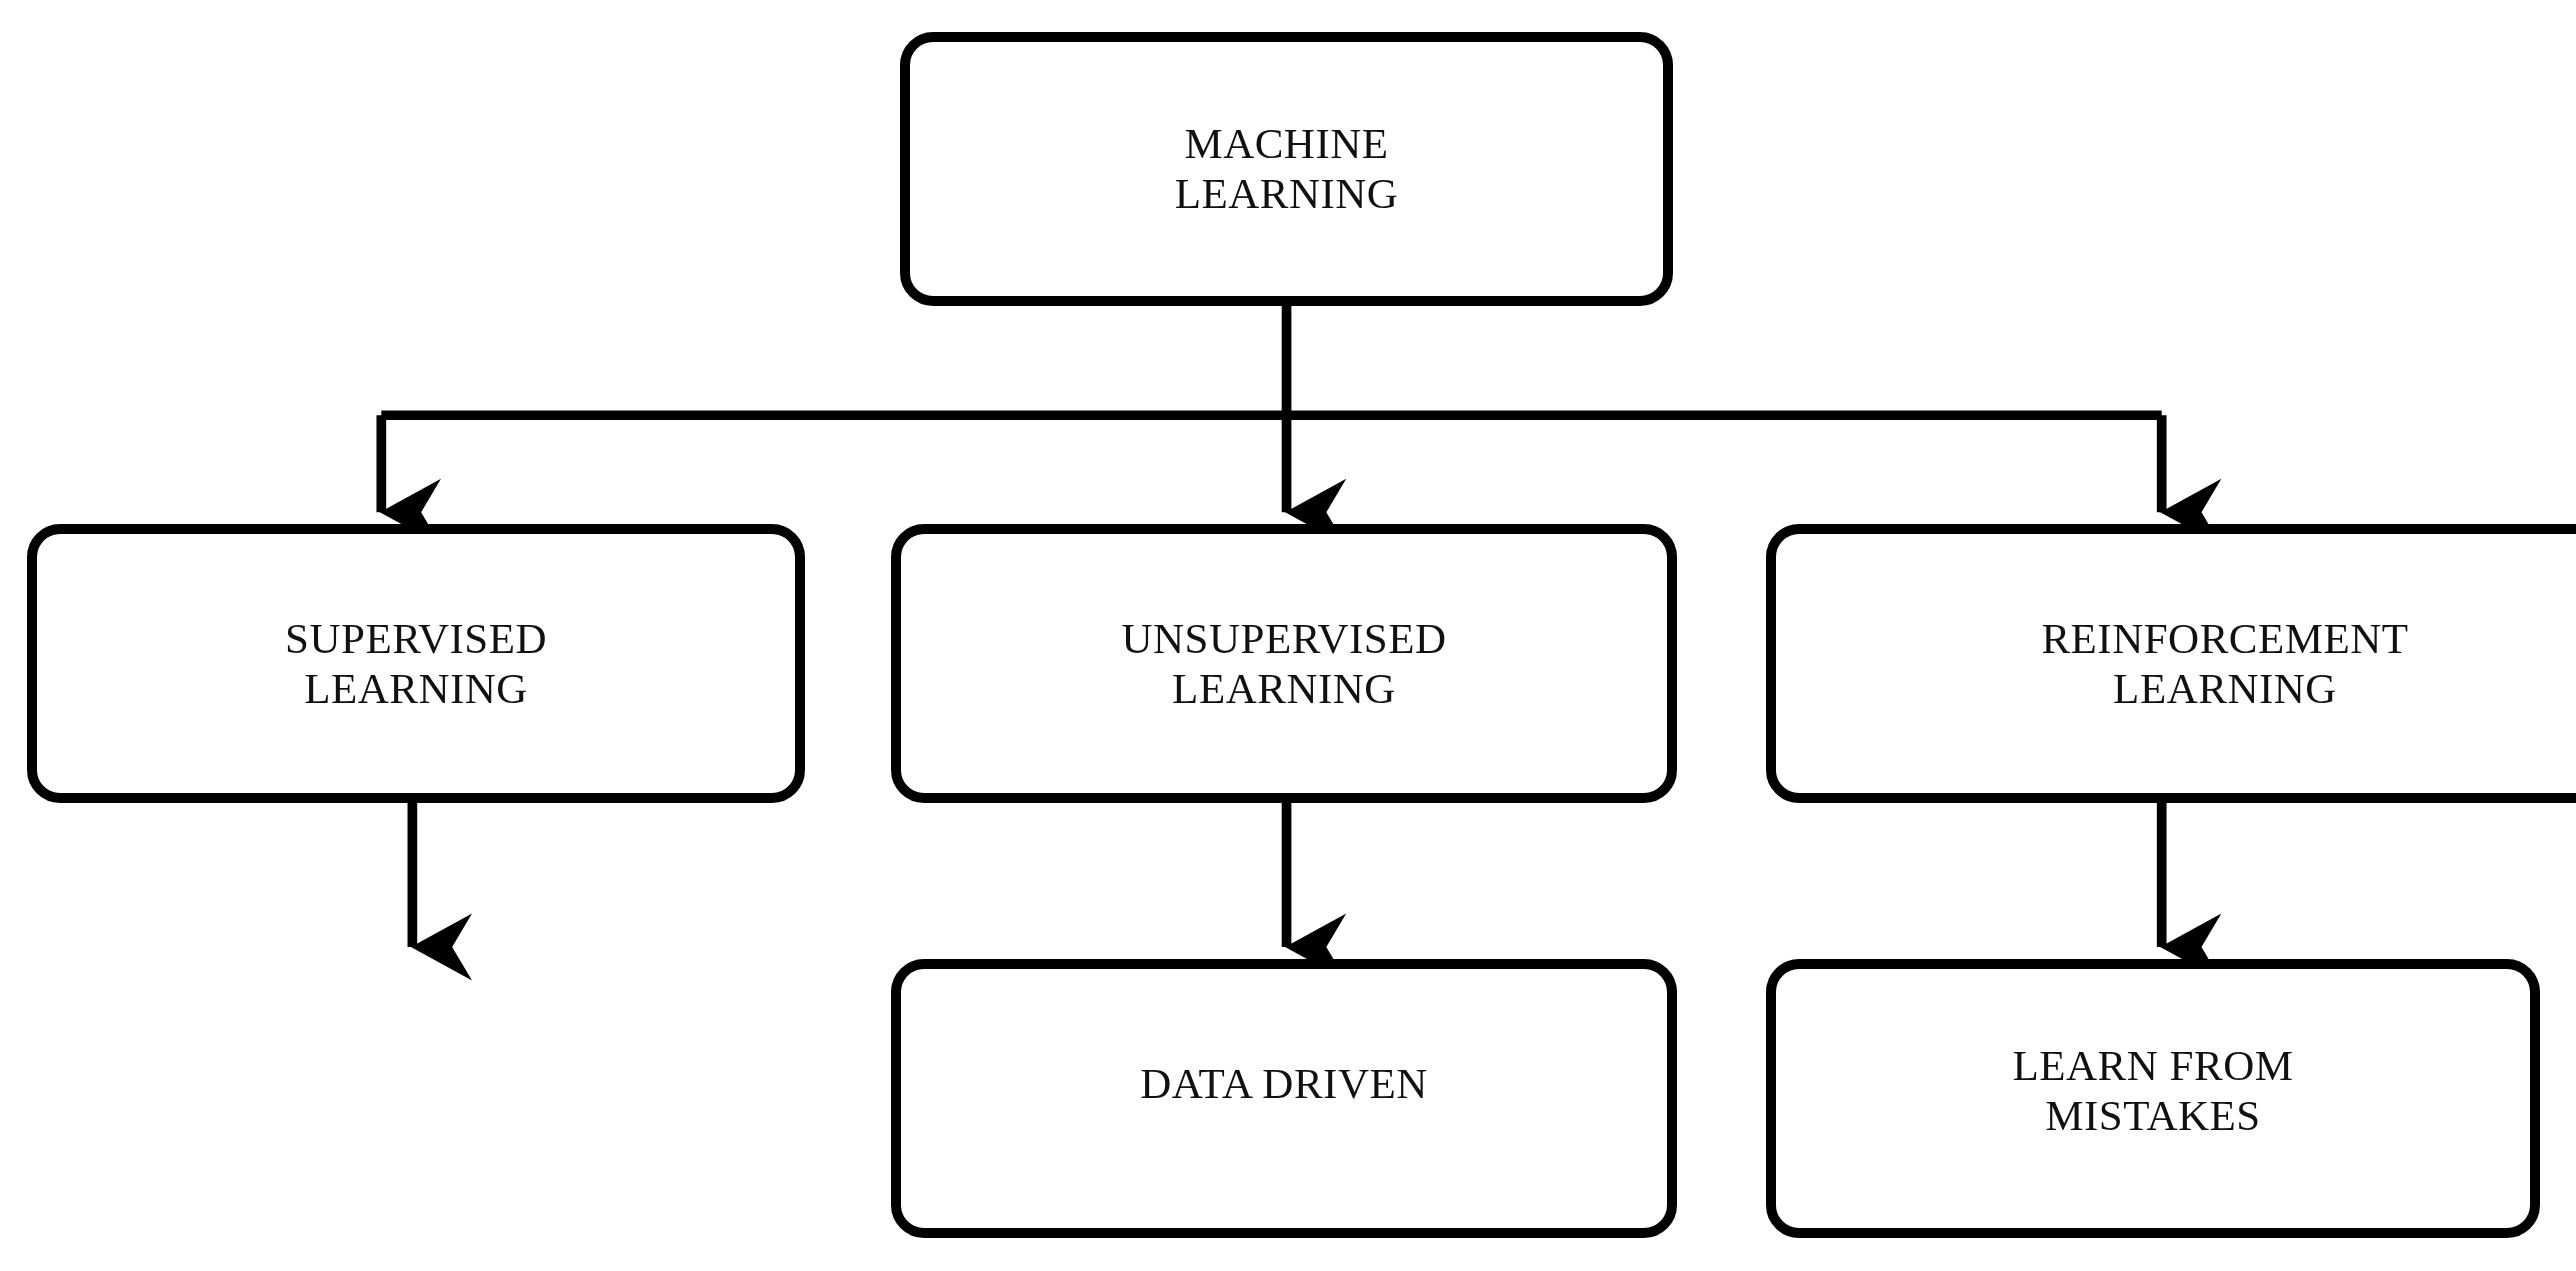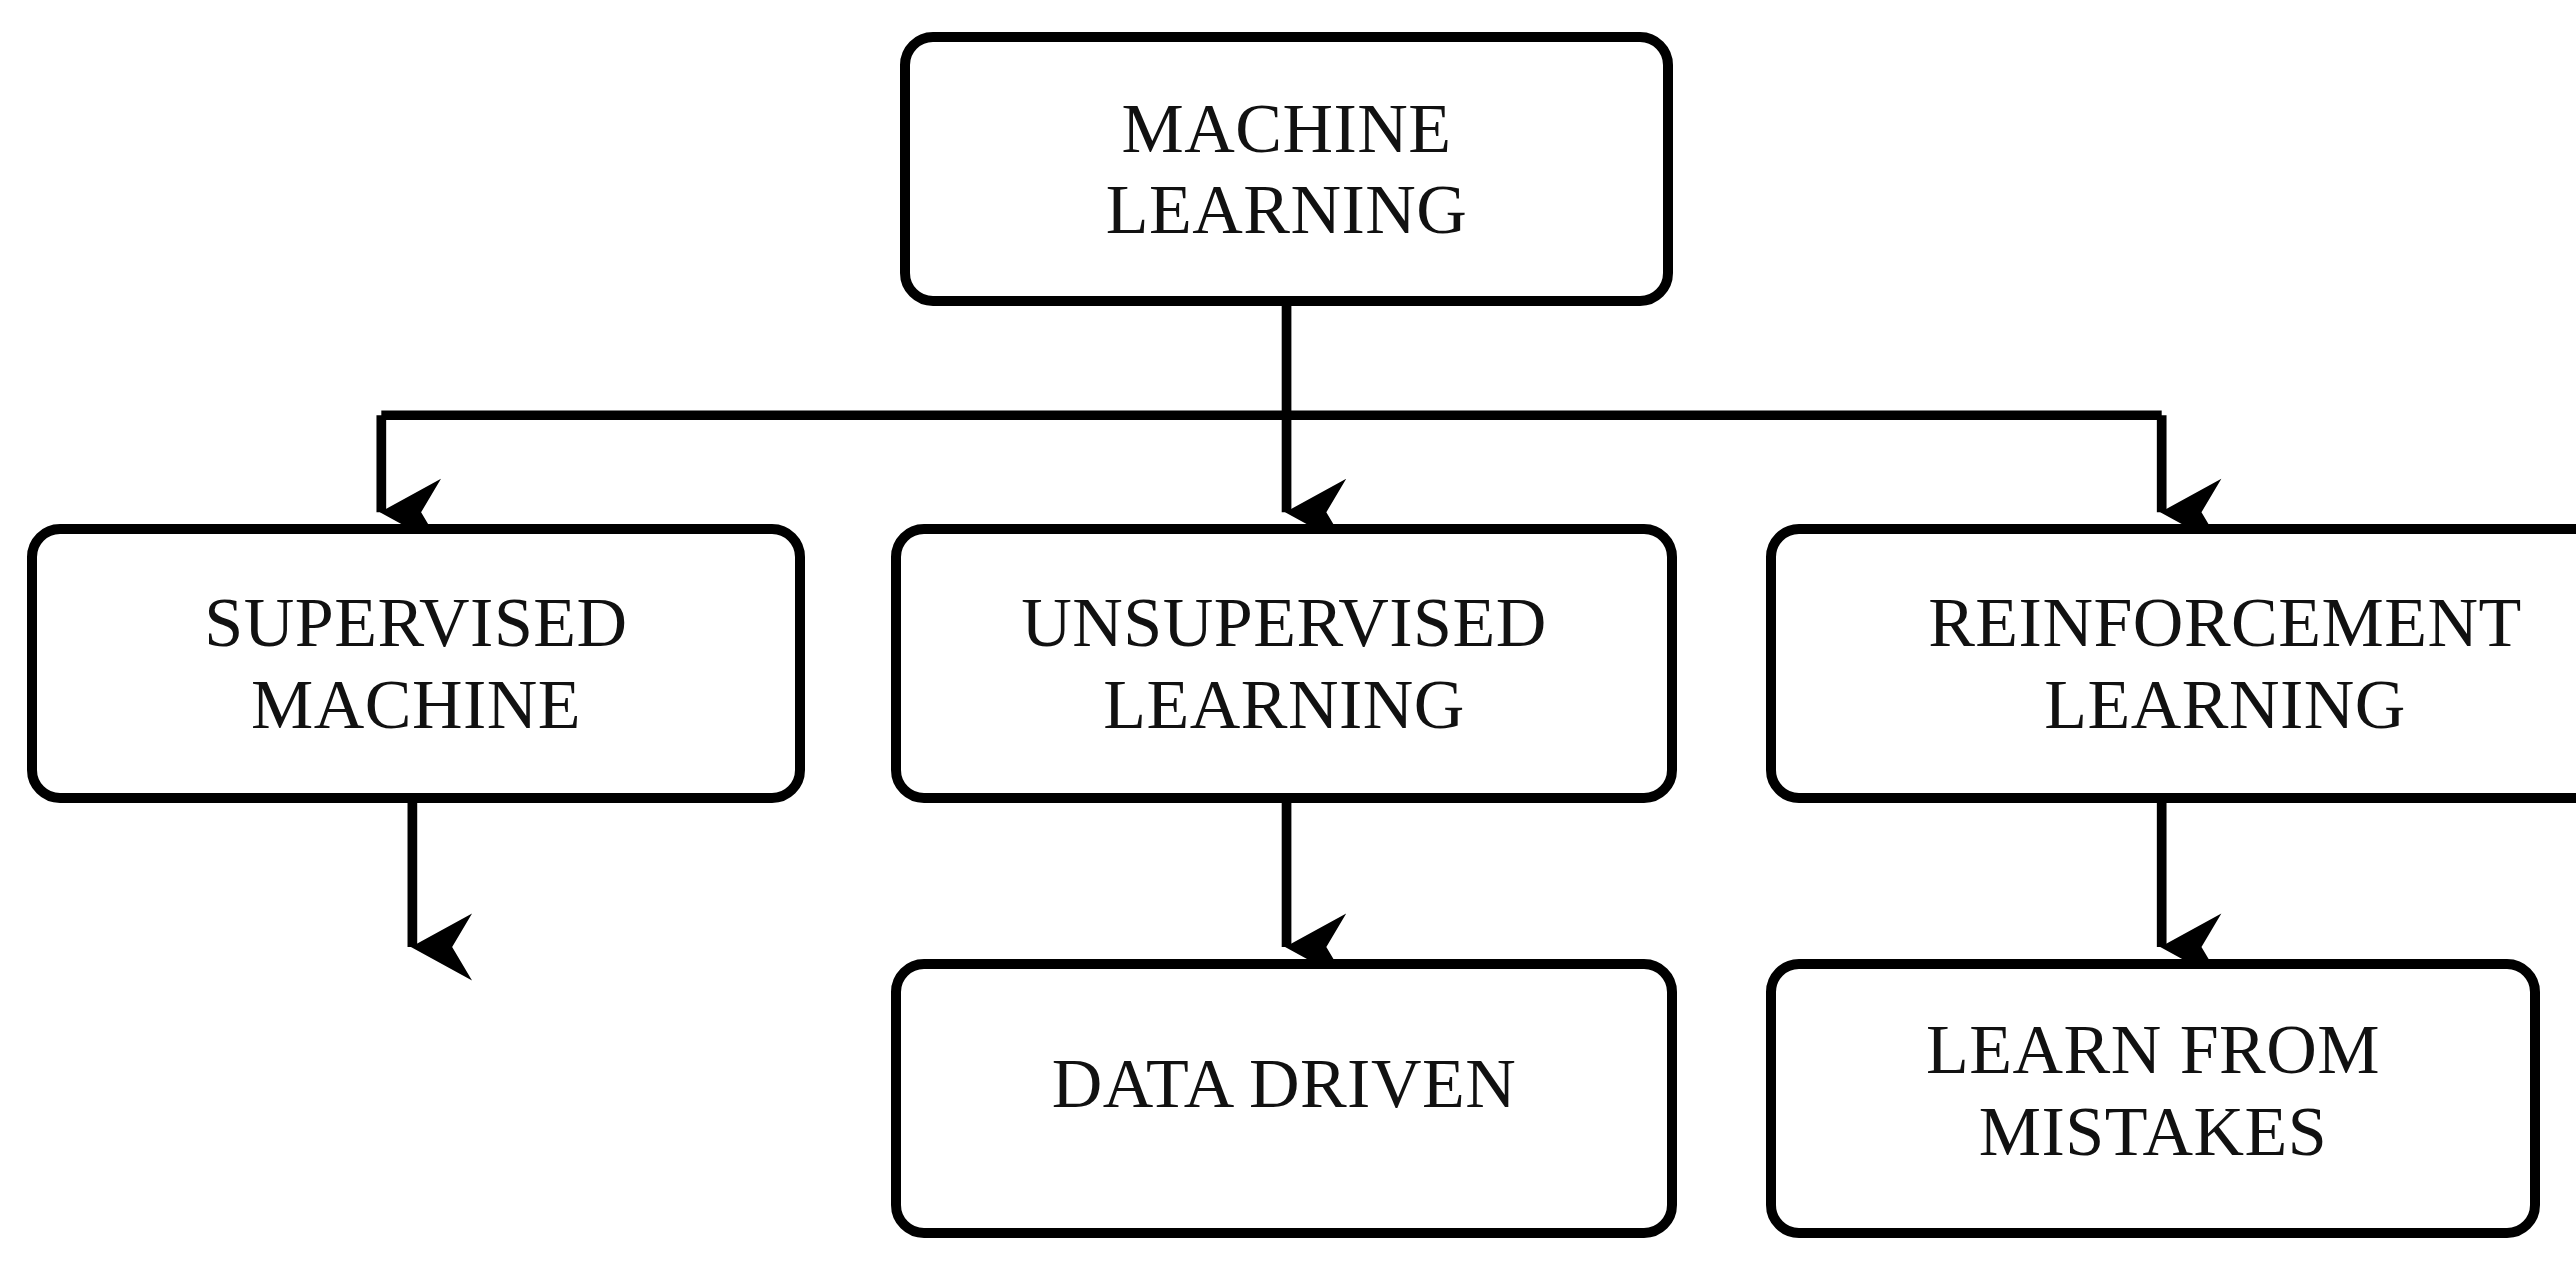--- a/index.html
+++ b/index.html
@@ -35,21 +35,21 @@
     border-radius: 33px;
     display: flex;
     align-items: center;
     justify-content: center;
     text-align: center;
     z-index: 2;
   }
   .node .label {
     display: block;
     color: #111111;
-    font-size: 70px;
+    font-size: 43px;
     line-height: 1.16;
     letter-spacing: 0.5px;
     font-weight: 500;
     white-space: pre-line;
     padding: 0 13.6px;
   }
   
   #node-machine-learning {
     left: 900px;  top: 32px;
     width: 773px; height: 274px;
@@ -118,21 +118,21 @@
     </g>
   </svg>
 
   <div class="node" id="node-machine-learning">
     <span class="label">MACHINE
 LEARNING</span>
   </div>
 
   <div class="node" id="node-supervised-learning">
     <span class="label">SUPERVISED
-MACHINE</span>
+LEARNING</span>
   </div>
 
   <div class="node" id="node-unsupervised-learning">
     <span class="label">UNSUPERVISED
 LEARNING</span>
   </div>
 
   <div class="node" id="node-reinforcement-learning">
     <span class="label">REINFORCEMENT
 LEARNING</span>

